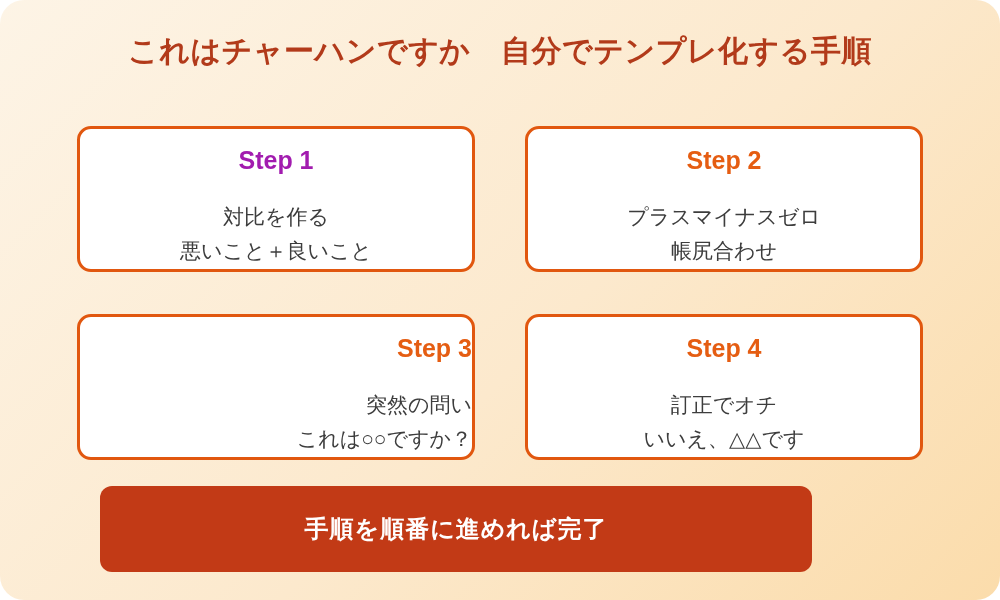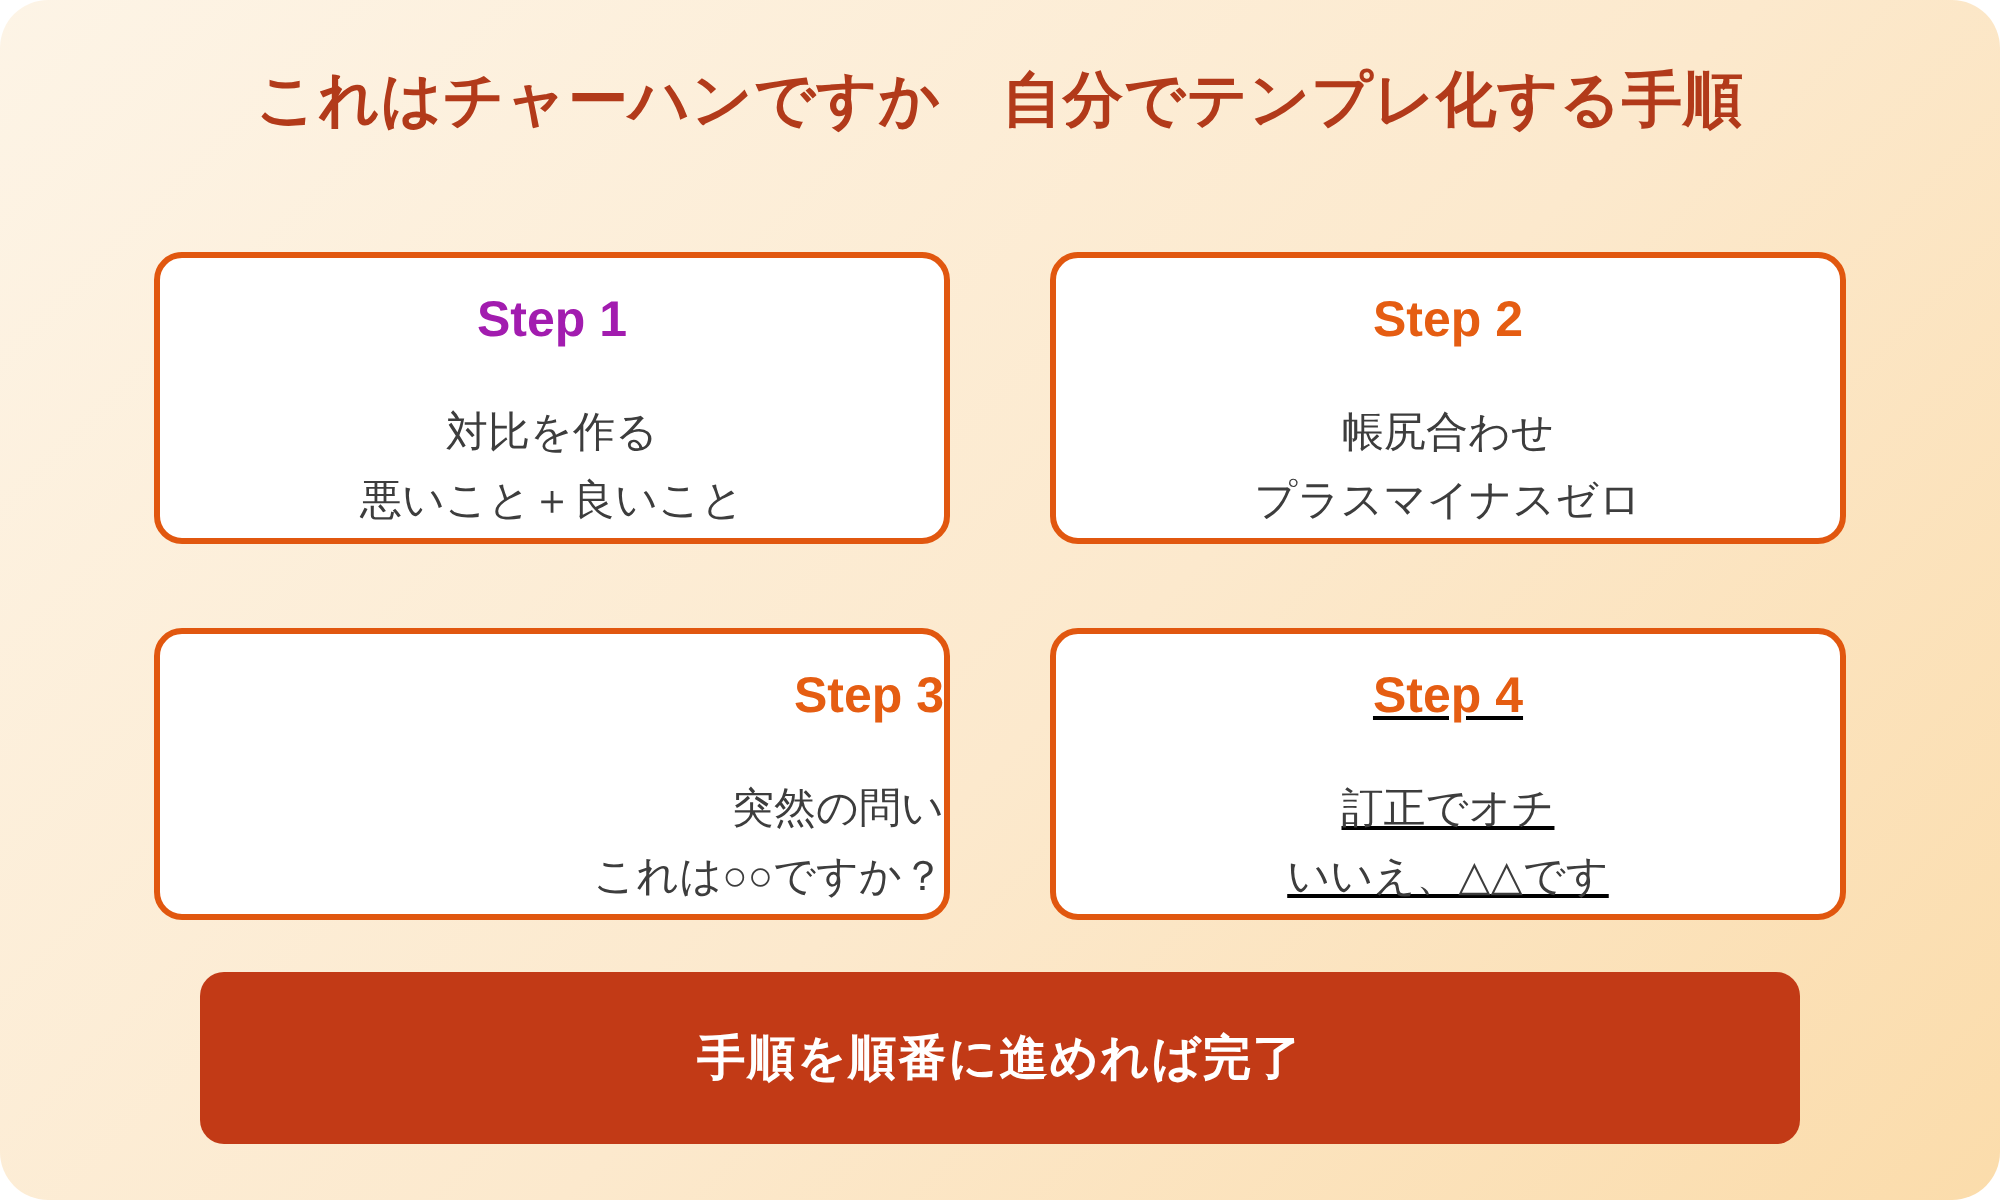--- a/index.html
+++ b/index.html
@@ -54,21 +54,21 @@
   .step-body {
     margin-top: 25px;
     font-size: 21px;
     line-height: 34px;
     color: #3d3d3d;
   }
   .banner {
     position: absolute;
     left: 100px;
     top: 486px;
-    width: 800px;
+    width: 712px;
     height: 86px;
     border-radius: 12px;
     display: flex;
     align-items: center;
     justify-content: center;
     font-size: 24px;
     font-weight: bold;
     letter-spacing: 1px;
   }
 </style>
@@ -85,34 +85,34 @@
       <div class="step-label" style="color: #a21caf;">Step 1</div>
       <div class="step-body" style="color: rgb(61, 61, 61);">
         <div>対比を作る</div>
         <div>悪いこと＋良いこと</div>
       </div>
     </div>
 
     <div class="card" style="border-color: rgb(225, 87, 15); background: rgb(255, 255, 255);">
       <div class="step-label" style="color: rgb(229, 93, 18);">Step 2</div>
       <div class="step-body" style="color: rgb(61, 61, 61);">
+        <div>プラスマイナスゼロ</div>
         <div>帳尻合わせ</div>
-        <div>プラスマイナスゼロ</div>
       </div>
     </div>
 
     <div class="card" style="border-color: rgb(225, 87, 15); background: rgb(255, 255, 255); text-align: right;">
       <div class="step-label" style="color: rgb(229, 93, 18);">Step 3</div>
       <div class="step-body" style="color: rgb(61, 61, 61);">
         <div>突然の問い</div>
         <div>これは○○ですか？</div>
       </div>
     </div>
 
-    <div class="card" style="border-color: rgb(225, 87, 15); background: rgb(255, 255, 255); text-decoration: underline;">
+    <div class="card" style="border-color: rgb(225, 87, 15); background: rgb(255, 255, 255);">
       <div class="step-label" style="color: rgb(229, 93, 18);">Step 4</div>
       <div class="step-body" style="color: rgb(61, 61, 61);">
         <div>訂正でオチ</div>
         <div>いいえ、△△です</div>
       </div>
     </div>
 
   </div>
 
   <div class="banner" style="background: rgb(194, 58, 22); color: rgb(255, 255, 255);">手順を順番に進めれば完了</div>

